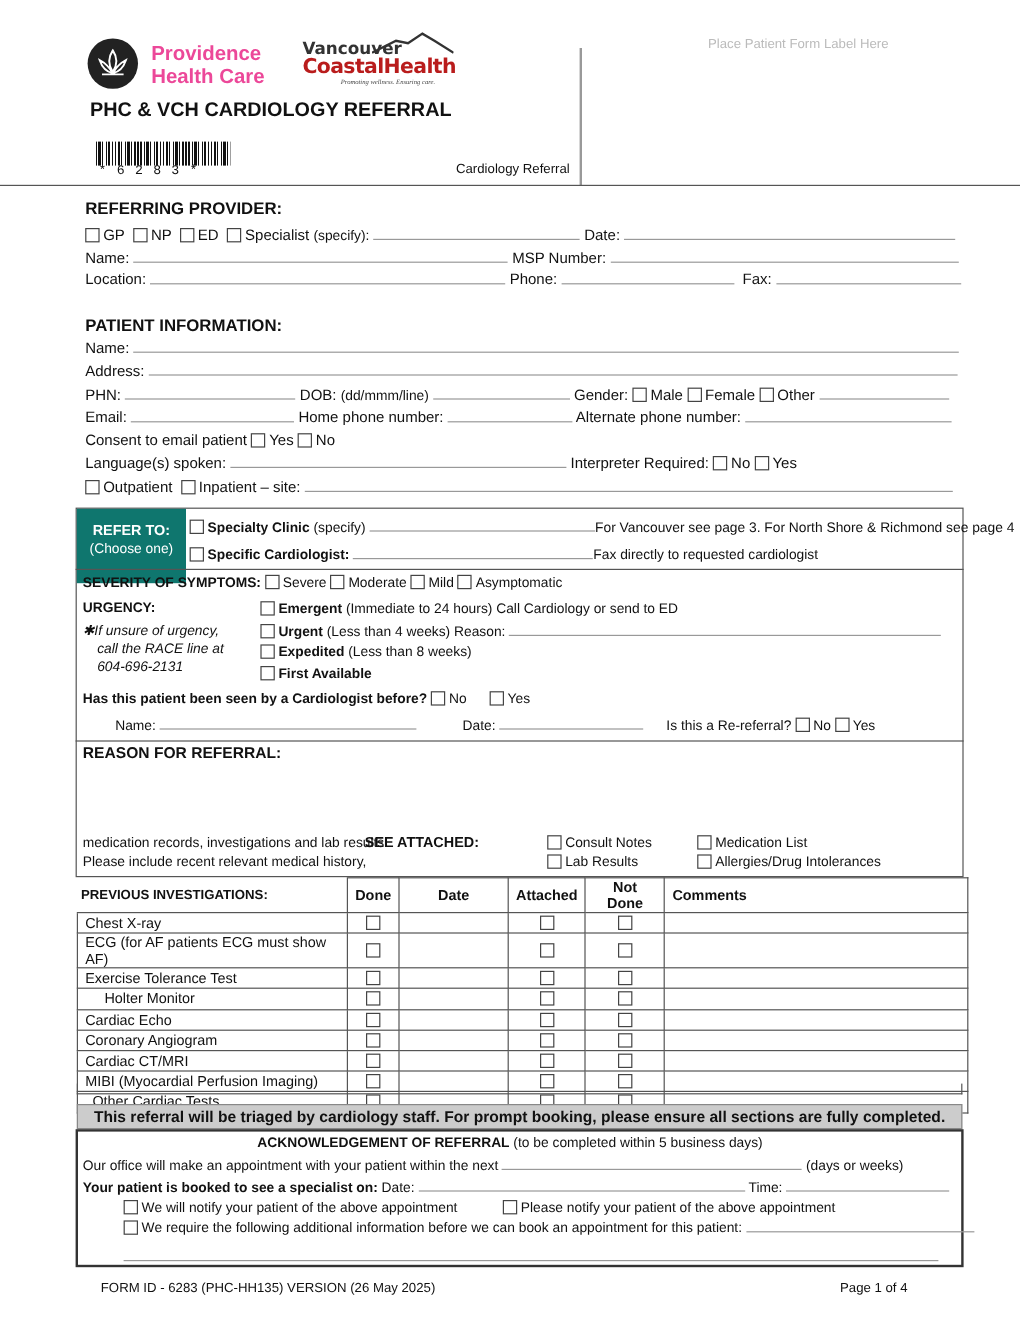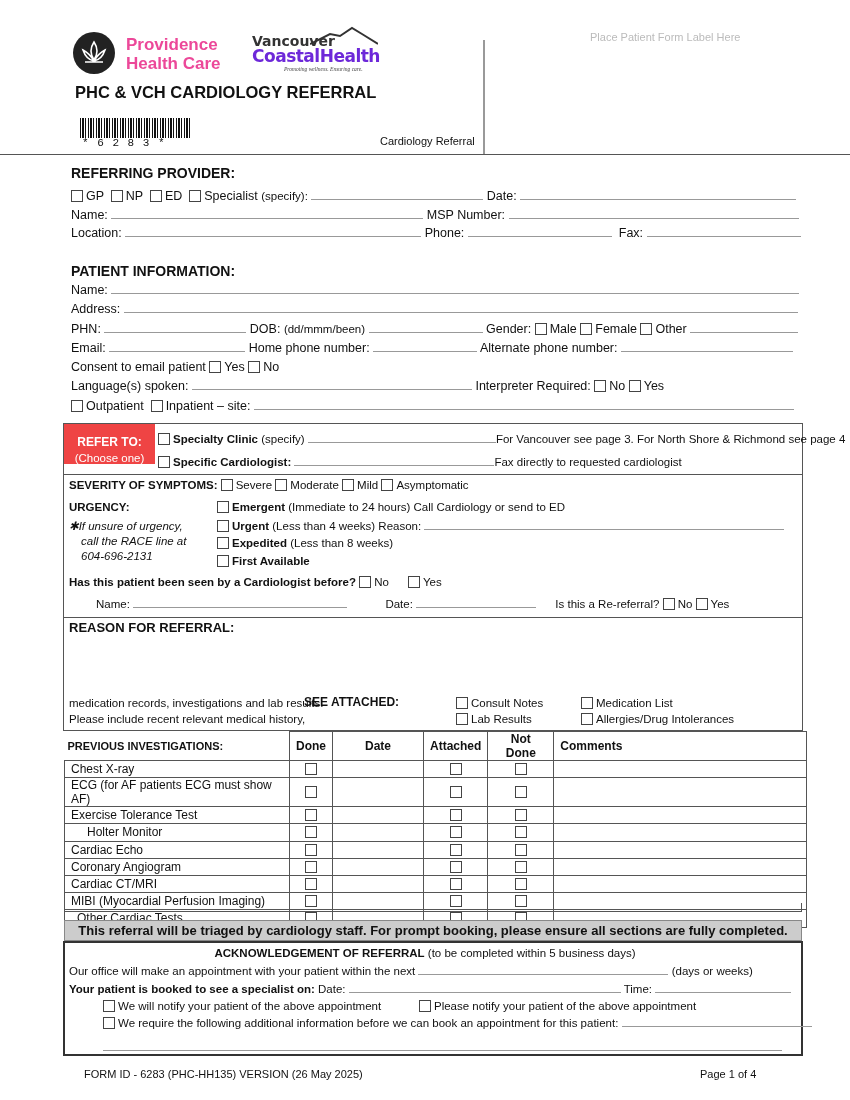--- a/index.html
+++ b/index.html
@@ -12,28 +12,28 @@
   .sec-title { position: absolute; left: 71px; font-size: 14px; font-weight: bold; }
 
   
   .vsep { position: absolute; left: 483px; top: 40px; width: 2px; height: 115px; background: #999; }
   .hsep { position: absolute; left: 0; top: 154px; width: 850px; height: 1px; background: #555; }
 
   
   .phc-circle { position: absolute; left: 73px; top: 32px; width: 42px; height: 42px; border-radius: 50%; background: #222; }
   .phc-text { position: absolute; left: 126px; top: 35px; font-size: 17px; font-weight: bold; line-height: 19px; color: #ec4899; }
   .vch-text1 { position: absolute; left: 252px; top: 33px; font-size: 14px; font-weight: bold; color: #333; font-family: "DejaVu Sans", sans-serif; }
-  .vch-text2 { position: absolute; left: 252px; top: 46px; font-size: 17px; font-weight: bold; color: #6d28d9; font-family: "DejaVu Sans", sans-serif; letter-spacing: -0.5px; }
+  .vch-text2 { position: absolute; left: 252px; top: 46px; font-size: 17px; font-weight: bold; color: #b91c1c; font-family: "DejaVu Sans", sans-serif; letter-spacing: -0.5px; }
   .vch-tag { position: absolute; left: 284px; top: 66px; font-size: 5.5px; font-style: italic; color: #444; font-family: "Liberation Serif", serif; }
 
   .barcode { position: absolute; left: 80px; top: 118px; width: 112px; height: 20px; background: repeating-linear-gradient(90deg, #111 0 1px, #fff 1px 2px, #111 2px 4px, #fff 4px 5px, #111 5px 6px, #fff 6px 8px); }
 
   
   .box { position: absolute; border: 1px solid #555; }
-  .refer-label { position: absolute; left: 64px; top: 424px; width: 91px; height: 40px; background: #ef4444; color: #fff; text-align: center; }
+  .refer-label { position: absolute; left: 64px; top: 424px; width: 91px; height: 62px; background: #0f766e; color: #fff; text-align: center; }
 
   table.inv { position: absolute; left: 64px; top: 731px; border-collapse: collapse; font-size: 12px; }
   table.inv td, table.inv th { border: 1px solid #555; height: 17.2px; padding: 0 6px; }
   table.inv th { font-weight: bold; text-align: center; }
   table.inv td.c { text-align: center; }
   table.inv .cb { margin: 0; }
 
   .banner { position: absolute; left: 64px; top: 920px; width: 738px; height: 21px; background: #ccc; border: 1px solid #888; font-weight: bold; font-size: 13px; text-align: center; line-height: 20px; }
   .ack { position: absolute; left: 63px; top: 941px; width: 740px; height: 115px; border: 2px solid #333; }
 </style>
@@ -95,21 +95,21 @@
   <span class="line" style="width:688px;"></span>
 </div>
 <div class="row" style="top:302px;">
   <span>Address:</span>
   <span class="line" style="width:674px;"></span>
 </div>
 <div class="row" style="top:322px;">
   <span>PHN:</span>
   <span class="line" style="width:142px;"></span>
   <span>DOB:</span>
-  <span class="cond">(dd/mmm/been)</span>
+  <span class="cond">(dd/mmm/line)</span>
   <span class="line" style="width:114px;"></span>
   <span>Gender:</span>
   <span class="cb"></span><span>Male</span>
   <span class="cb"></span><span>Female</span>
   <span class="cb"></span><span>Other</span>
   <span class="line" style="width:108px;"></span>
 </div>
 <div class="row" style="top:341px;">
   <span>Email:</span>
   <span class="line" style="width:136px;"></span>

